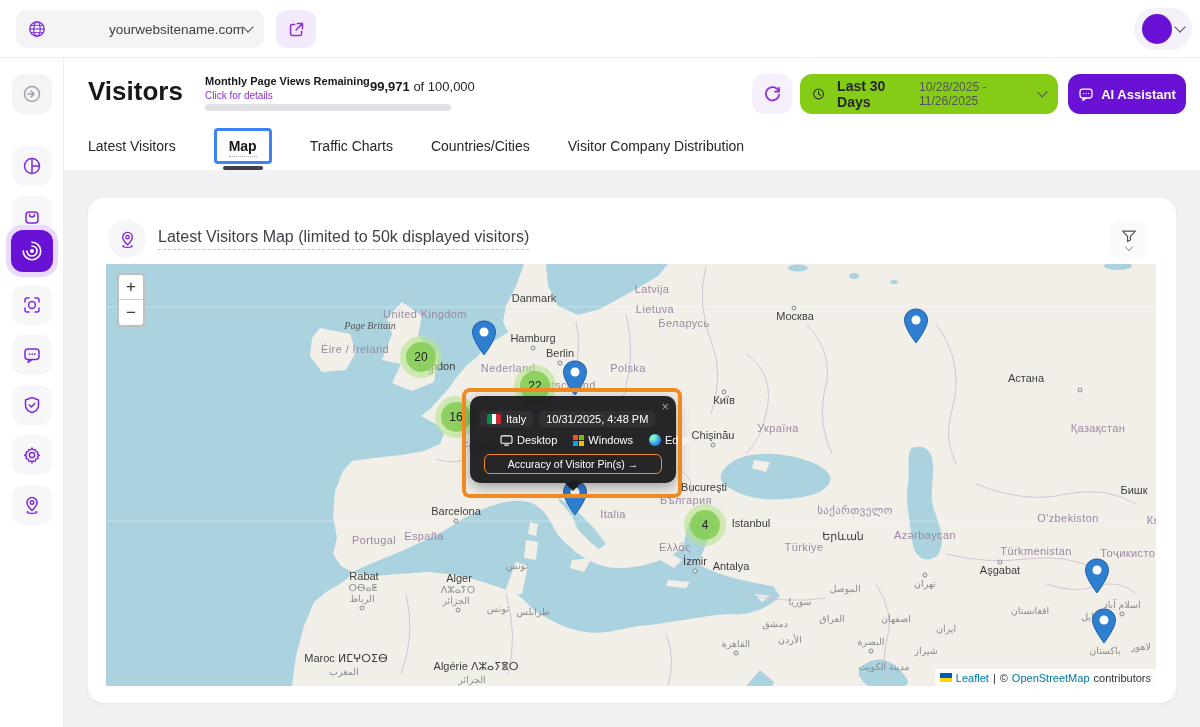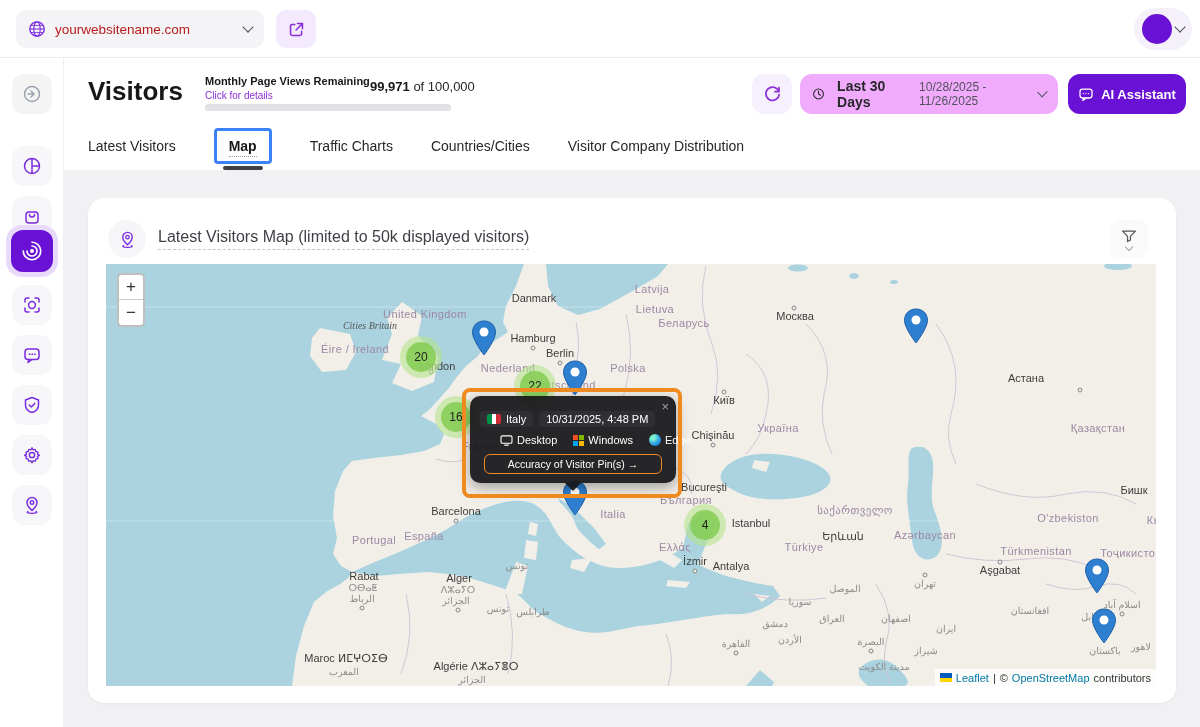--- a/index.html
+++ b/index.html
@@ -1,42 +1,42 @@
 <!DOCTYPE html>
 <html><head>
 <meta charset="utf-8">
 <style>
   html,body{margin:0;padding:0;background:#e9e9ec;}
   *{box-sizing:border-box;font-family:"Liberation Sans",sans-serif;}
   #app{position:relative;width:1200px;height:727px;background:#f1f1f3;overflow:hidden;}
   
   #topbar{position:absolute;left:0;top:0;width:1200px;height:58px;background:#fff;border-bottom:1px solid #ededf0;z-index:5;}
   .site-pill{position:absolute;left:16px;top:10px;width:248px;height:38px;background:#f4f4f6;border-radius:10px;display:flex;align-items:center;padding:0 12px;cursor:pointer;}
-  .site-pill .txt{font-size:13.5px;color:#b91c1c;margin-left:9px;flex:1;}
+  .site-pill .txt{font-size:13.5px;color:#404040;margin-left:9px;flex:1;text-align:right;}
   .ext-btn{position:absolute;left:276px;top:10px;width:40px;height:38px;background:#f3eafe;border-radius:10px;display:flex;align-items:center;justify-content:center;cursor:pointer;}
   .avatar-pill{position:absolute;right:8px;top:8px;width:58px;height:42px;background:#f5f1fb;border-radius:21px;display:flex;align-items:center;justify-content:center;gap:4px;cursor:pointer;}
   .avatar-circle{width:30px;height:30px;border-radius:50%;background:#6911d4;}
   .chev{width:8px;height:8px;border-right:1.6px solid #52525b;border-bottom:1.6px solid #52525b;transform:rotate(45deg);margin-top:-4px;}
   
   #sidebar{position:absolute;left:0;top:58px;width:64px;height:669px;background:#fff;border-right:1px solid #efeff2;z-index:4;}
   .side-item{position:absolute;left:50%;transform:translateX(-50%);width:40px;height:40px;border-radius:12px;display:flex;align-items:center;justify-content:center;color:#7b2be0;background:#f7f7f9;cursor:pointer;}
   .side-item.plain{background:#f4f4f5;color:#9ca3af;}
   .side-active-wrap{position:absolute;left:50%;transform:translateX(-50%);width:52px;height:52px;border-radius:16px;background:#e9d9fb;display:flex;align-items:center;justify-content:center;cursor:pointer;}
   .side-active{width:42px;height:42px;border-radius:12px;background:#6911d4;display:flex;align-items:center;justify-content:center;color:#fff;}
   
   #header{position:absolute;left:64px;top:58px;width:1136px;height:112px;background:#fff;}
   #page-title{position:absolute;left:24px;top:18px;font-size:26px;font-weight:bold;color:#18181b;}
   .pv-label{position:absolute;left:141px;top:17px;font-size:11px;font-weight:bold;color:#18181b;}
   .pv-link{position:absolute;left:141px;top:32px;font-size:10px;color:#8b2fd6;cursor:pointer;}
   .pv-value{position:absolute;left:306px;top:21px;font-size:13px;font-weight:bold;color:#18181b;}
   .pv-value span{font-weight:normal;color:#27272a;}
   .pv-bar{position:absolute;left:141px;top:46px;width:246px;height:7px;border-radius:4px;background:#ebebee;overflow:hidden;}
   .pv-fill{height:100%;width:99.97%;background:#e1e1e5;border-radius:4px;}
   .refresh-btn{position:absolute;left:688px;top:16px;width:40px;height:40px;border-radius:12px;background:#f6f0fd;display:flex;align-items:center;justify-content:center;cursor:pointer;}
-  .range-pill{position:absolute;left:736px;top:16px;height:40px;width:258px;border-radius:12px;background:#f0abfc;display:flex;align-items:center;padding:0 12px;gap:12px;cursor:pointer;}
+  .range-pill{position:absolute;left:736px;top:16px;height:40px;width:258px;border-radius:12px;background:#84cc16;display:flex;align-items:center;padding:0 12px;gap:12px;cursor:pointer;}
   .range-label{font-size:14px;font-weight:bold;color:#27272a;}
   .range-dates{font-size:12px;color:#52525b;}
   .ai-btn{position:absolute;left:1004px;top:16px;height:40px;width:118px;border-radius:12px;background:#6911d4;display:flex;align-items:center;justify-content:center;gap:7px;cursor:pointer;}
   .ai-btn span{color:#fff;font-size:13px;font-weight:bold;}
   
   #tabs{position:absolute;left:88px;top:128px;display:flex;align-items:center;gap:38px;z-index:6;}
   .tab{font-size:14px;color:#27272a;cursor:pointer;white-space:nowrap;}
   .tab-map-box{position:relative;border:3px solid #3b82f6;border-radius:4px;padding:6px 12px;background:#fff;}
   .tab-map-box .tab{border-bottom:1px dotted #a1a1aa;padding-bottom:2px;font-weight:bold;color:#18181b;}
   .tab-map-box::after{content:"";position:absolute;left:6px;right:6px;bottom:-9px;height:4px;background:#3f3f46;border-radius:2px;}
@@ -351,21 +351,21 @@
             <b style="background:#005bbb"></b>
             <b style="background:#ffd500"></b>
           </span>
         <a>Leaflet</a>
         <span>|</span>
         <span>©</span>
         <a>OpenStreetMap</a>
         <span>contributors</span>
       </div>
     <span class="ml co" style="left: 291px; top: 50px;">United Kingdom</span>
-        <span class="ml it" style="left: 264px; top: 61px;">Cities Britain</span>
+        <span class="ml it" style="left: 264px; top: 61px;">Page Britain</span>
         <span class="ml co" style="left: 221px; top: 85px;">Éire / Ireland</span>
         <span class="ml ci" style="left: 331px; top: 102px;">London</span>
         <span class="ml ci" style="left: 428px; top: 34px;">Danmark</span>
         <span class="ml ci" style="left: 427px; top: 74px;">Hamburg</span>
         <span class="ml ci" style="left: 454px; top: 89px;">Berlin</span>
         <span class="ml co" style="left: 374px; top: 104px; text-align: center;">Nederland</span>
         <span class="ml co" style="left: 429px; top: 121px;">Deutschland</span>
         <span class="ml co" style="left: 494px; top: 104px;">Polska</span>
         <span class="ml co" style="left: 518px; top: 25px;">Latvija</span>
         <span class="ml co" style="left: 521px; top: 45px;">Lietuva</span>

